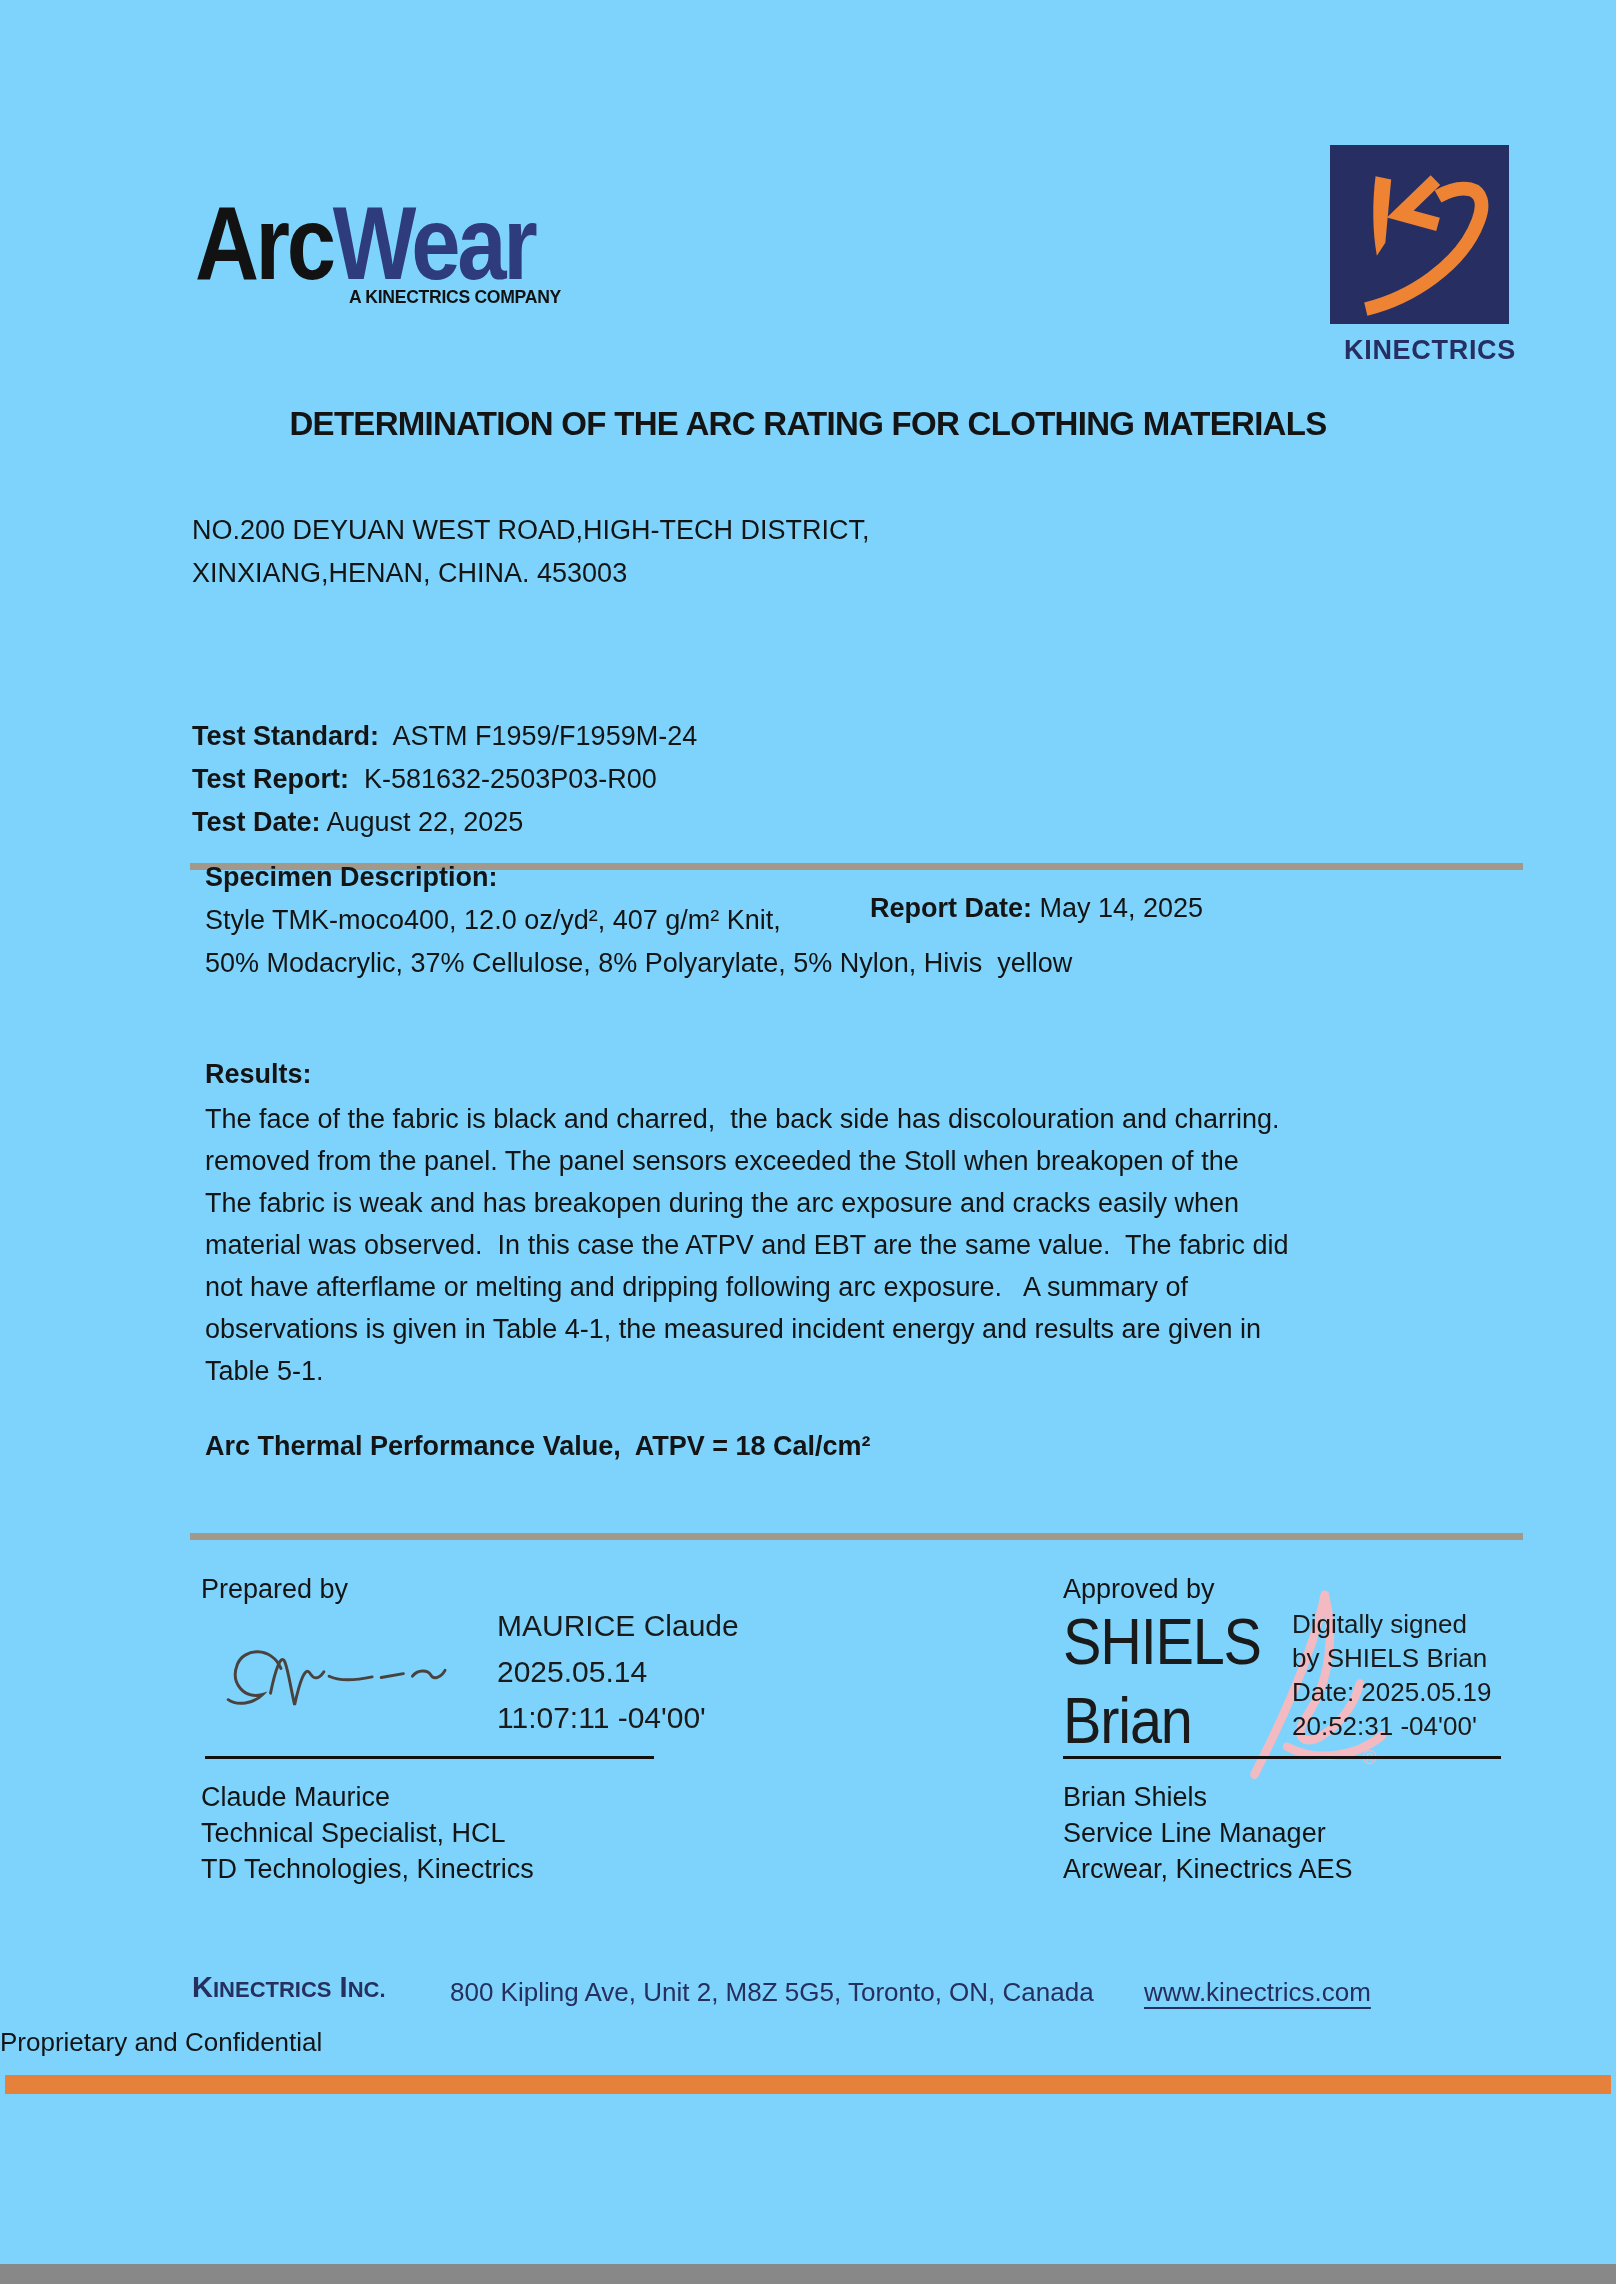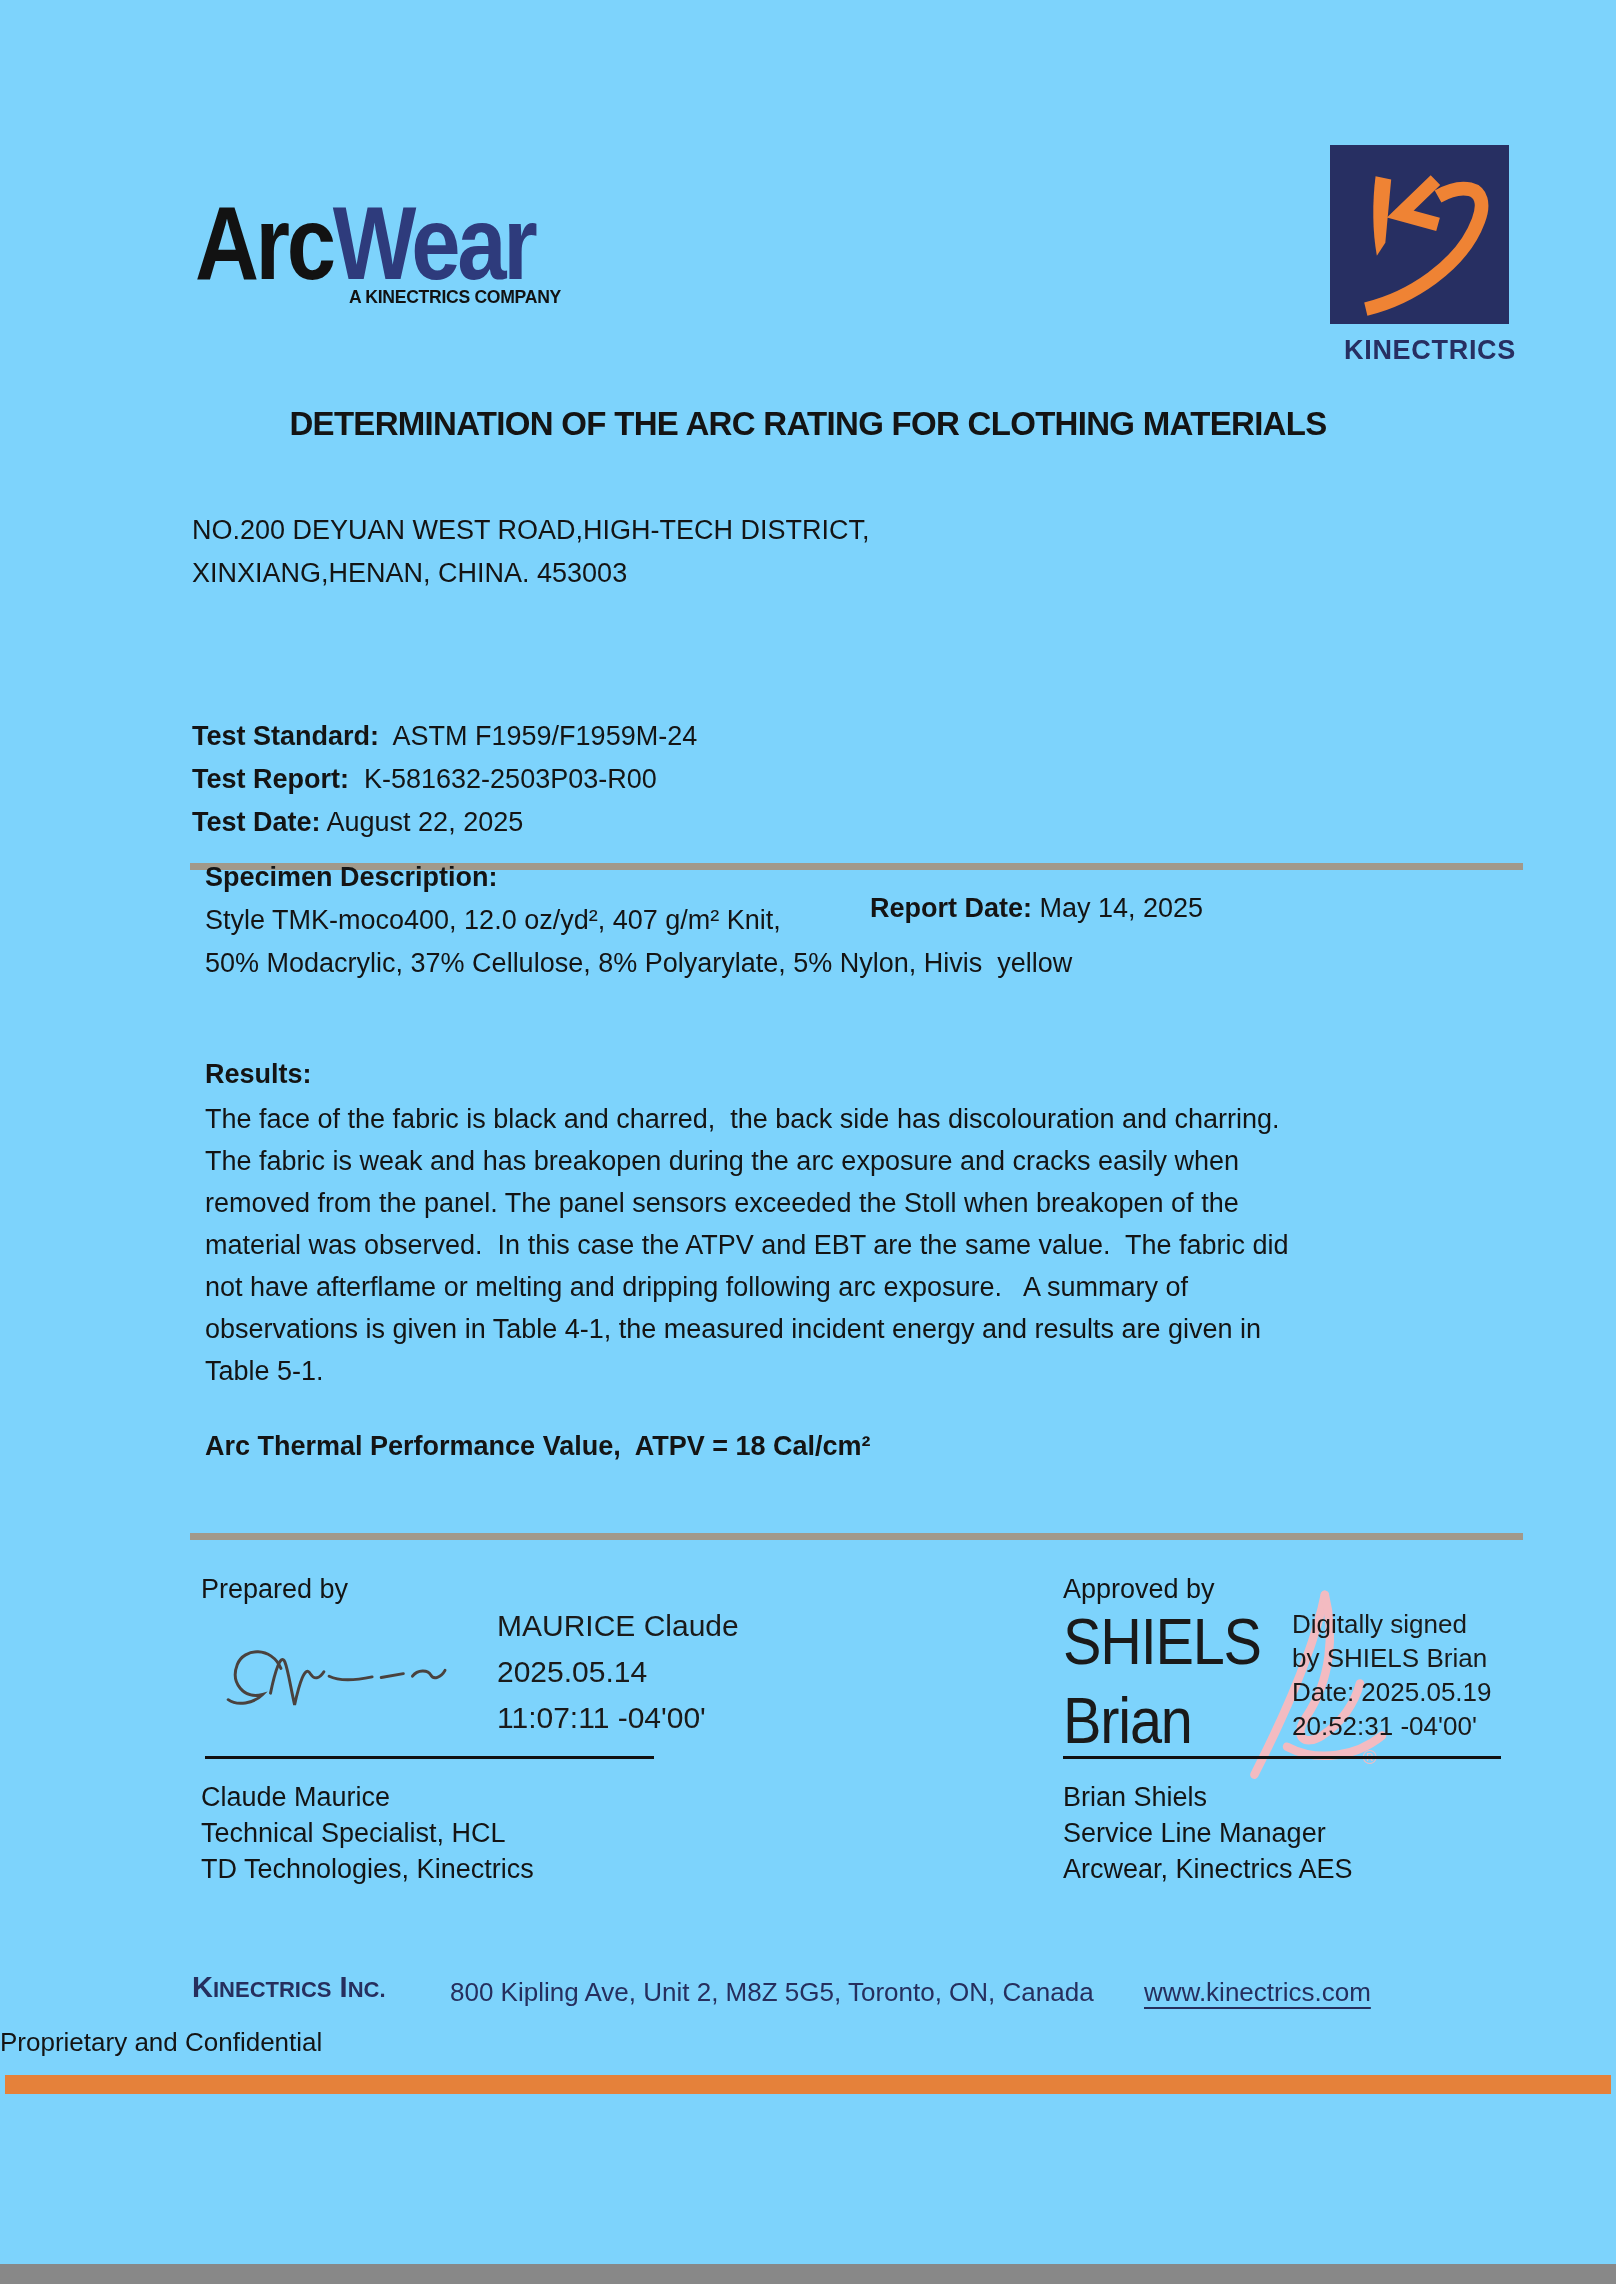--- a/index.html
+++ b/index.html
@@ -107,22 +107,22 @@
   <div class="abs spec-block body42">
     <div class="line b">Specimen Description:</div>
     <div class="line">Style TMK-moco400, 12.0 oz/yd², 407 g/m² Knit,</div>
     <div class="line">50% Modacrylic, 37% Cellulose, 8% Polyarylate, 5% Nylon, Hivis  yellow</div>
   </div>
 
   <div class="abs results-block body42">
     <div class="line b">Results:</div>
     <div class="results-para">
       <div class="line">The face of the fabric is black and charred,  the back side has discolouration and charring.</div>
+      <div class="line">removed from the panel. The panel sensors exceeded the Stoll when breakopen of the</div>
       <div class="line">The fabric is weak and has breakopen during the arc exposure and cracks easily when</div>
-      <div class="line">removed from the panel. The panel sensors exceeded the Stoll when breakopen of the</div>
       <div class="line">material was observed.  In this case the ATPV and EBT are the same value.  The fabric did</div>
       <div class="line">not have afterflame or melting and dripping following arc exposure.   A summary of</div>
       <div class="line">observations is given in Table 4-1, the measured incident energy and results are given in</div>
       <div class="line">Table 5-1.</div>
     </div>
   </div>
 
   <div class="abs ratings-block">
     <div class="line">Arc Thermal Performance Value,  ATPV = 18 Cal/cm²</div>
   </div>

